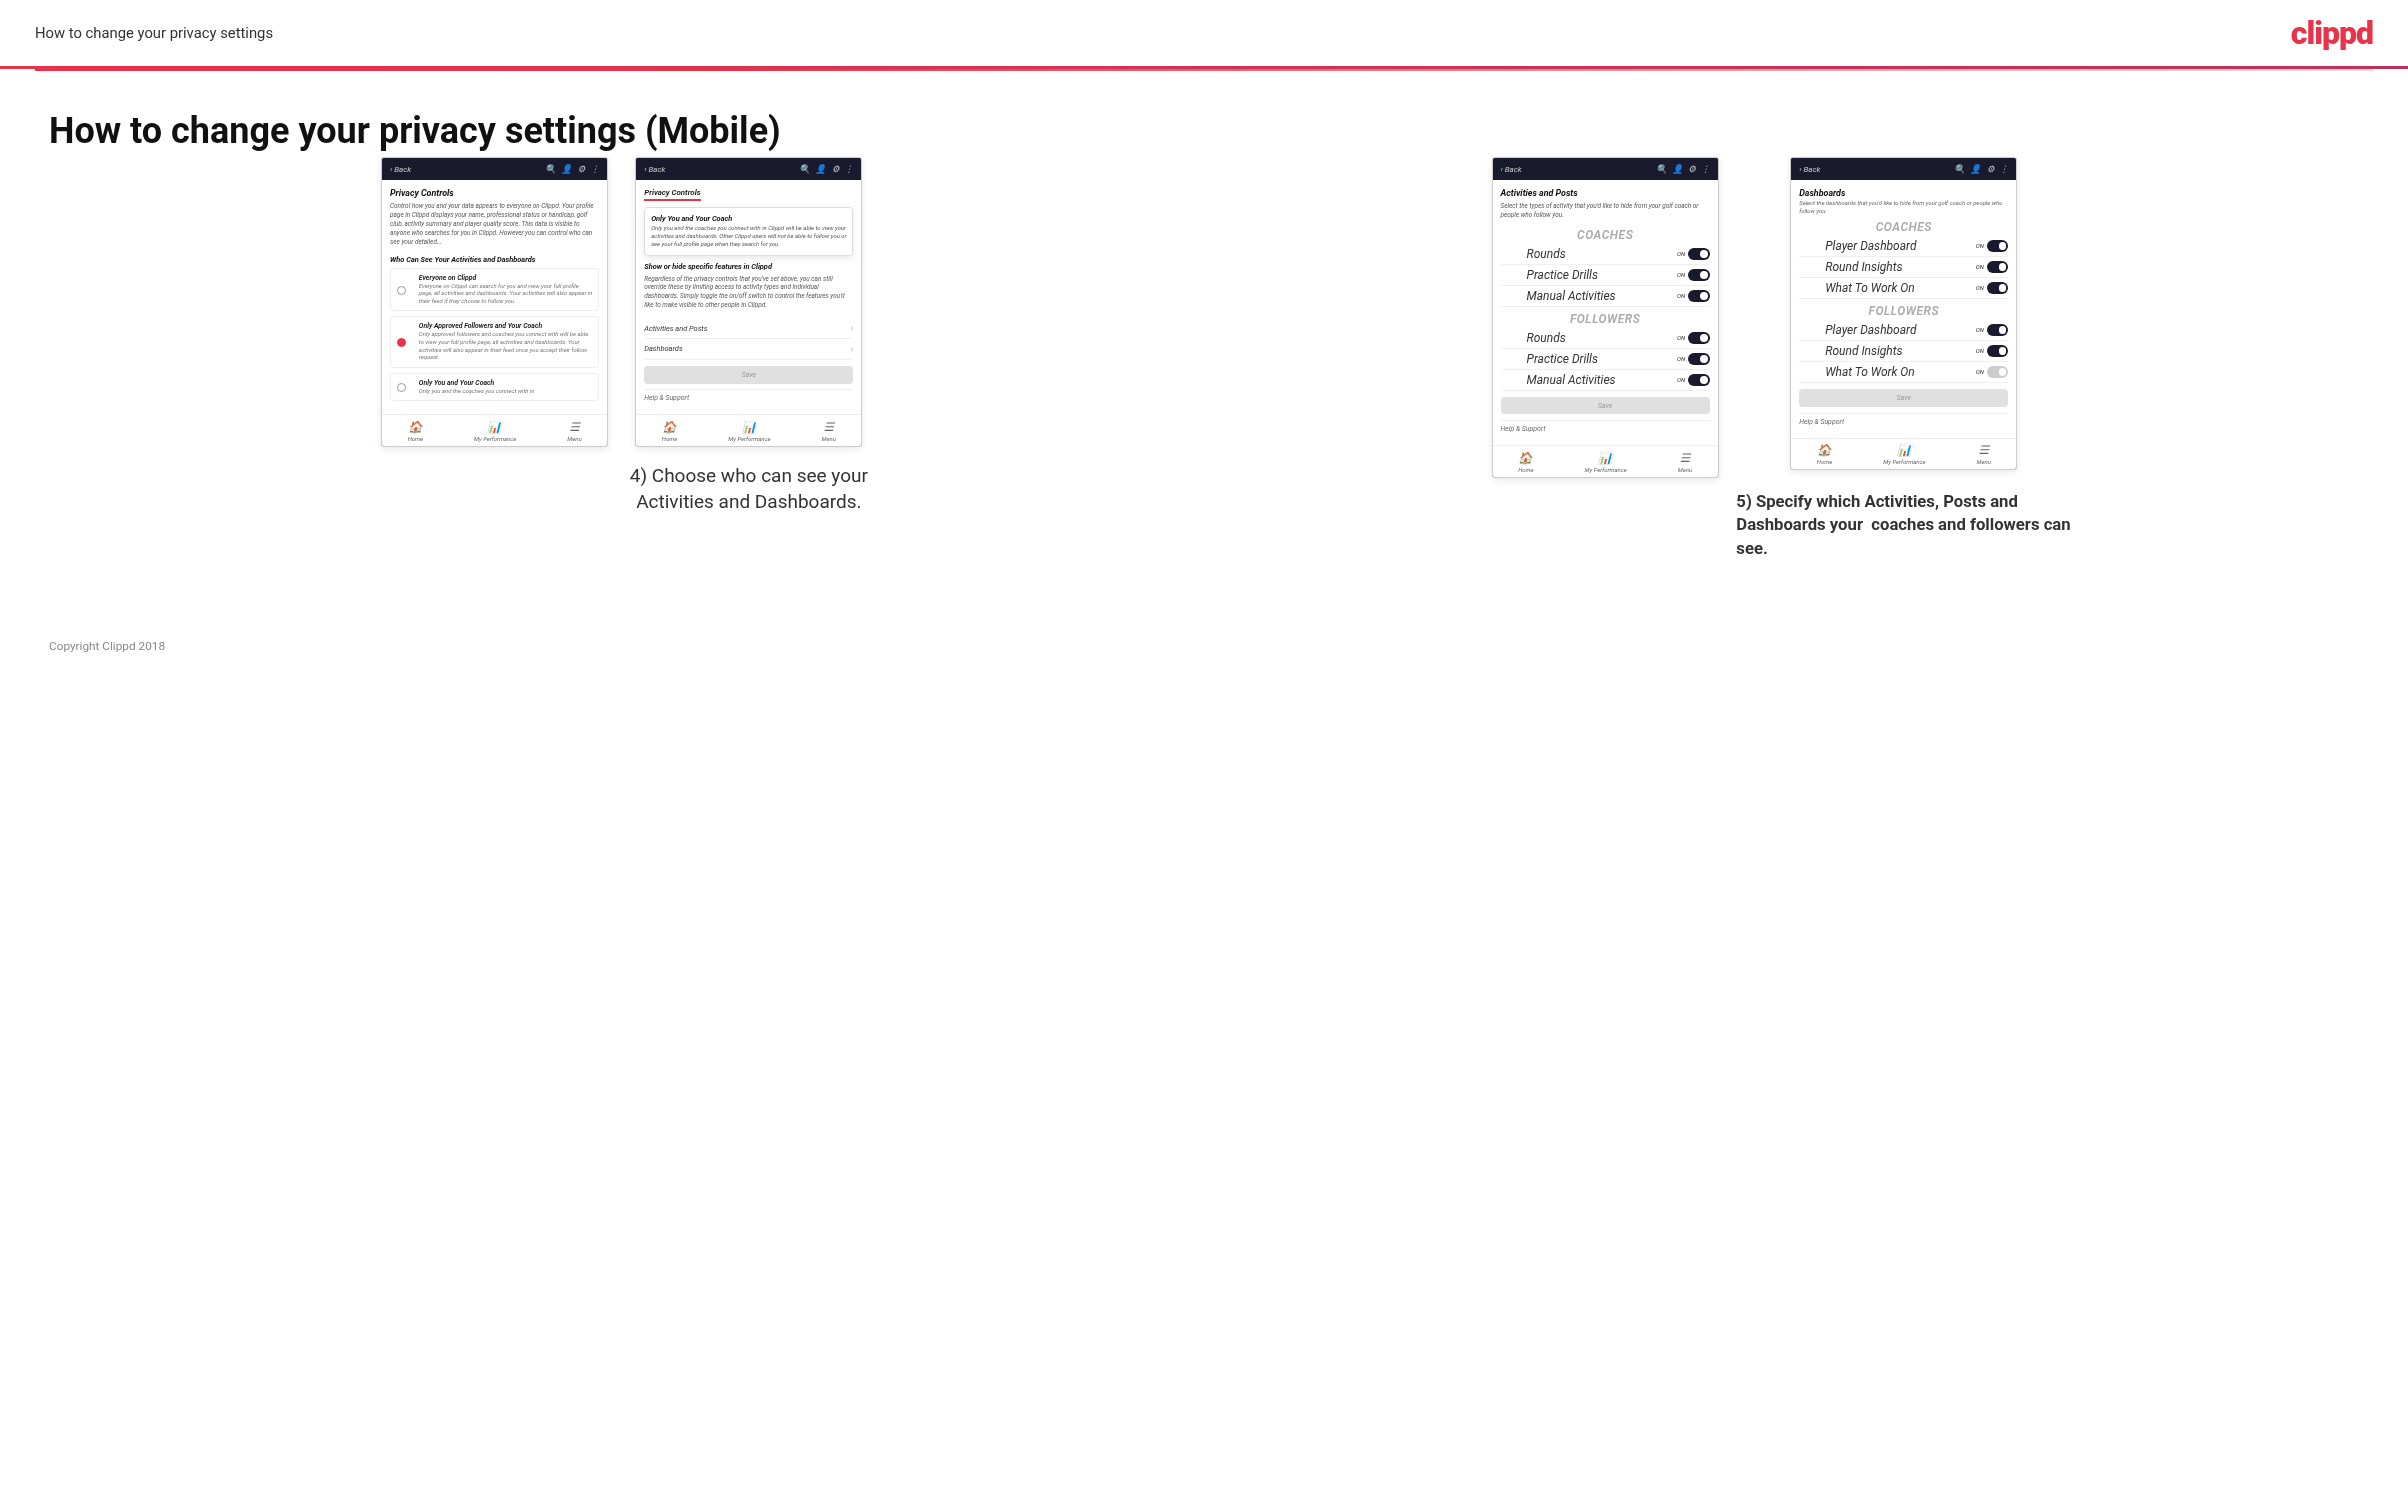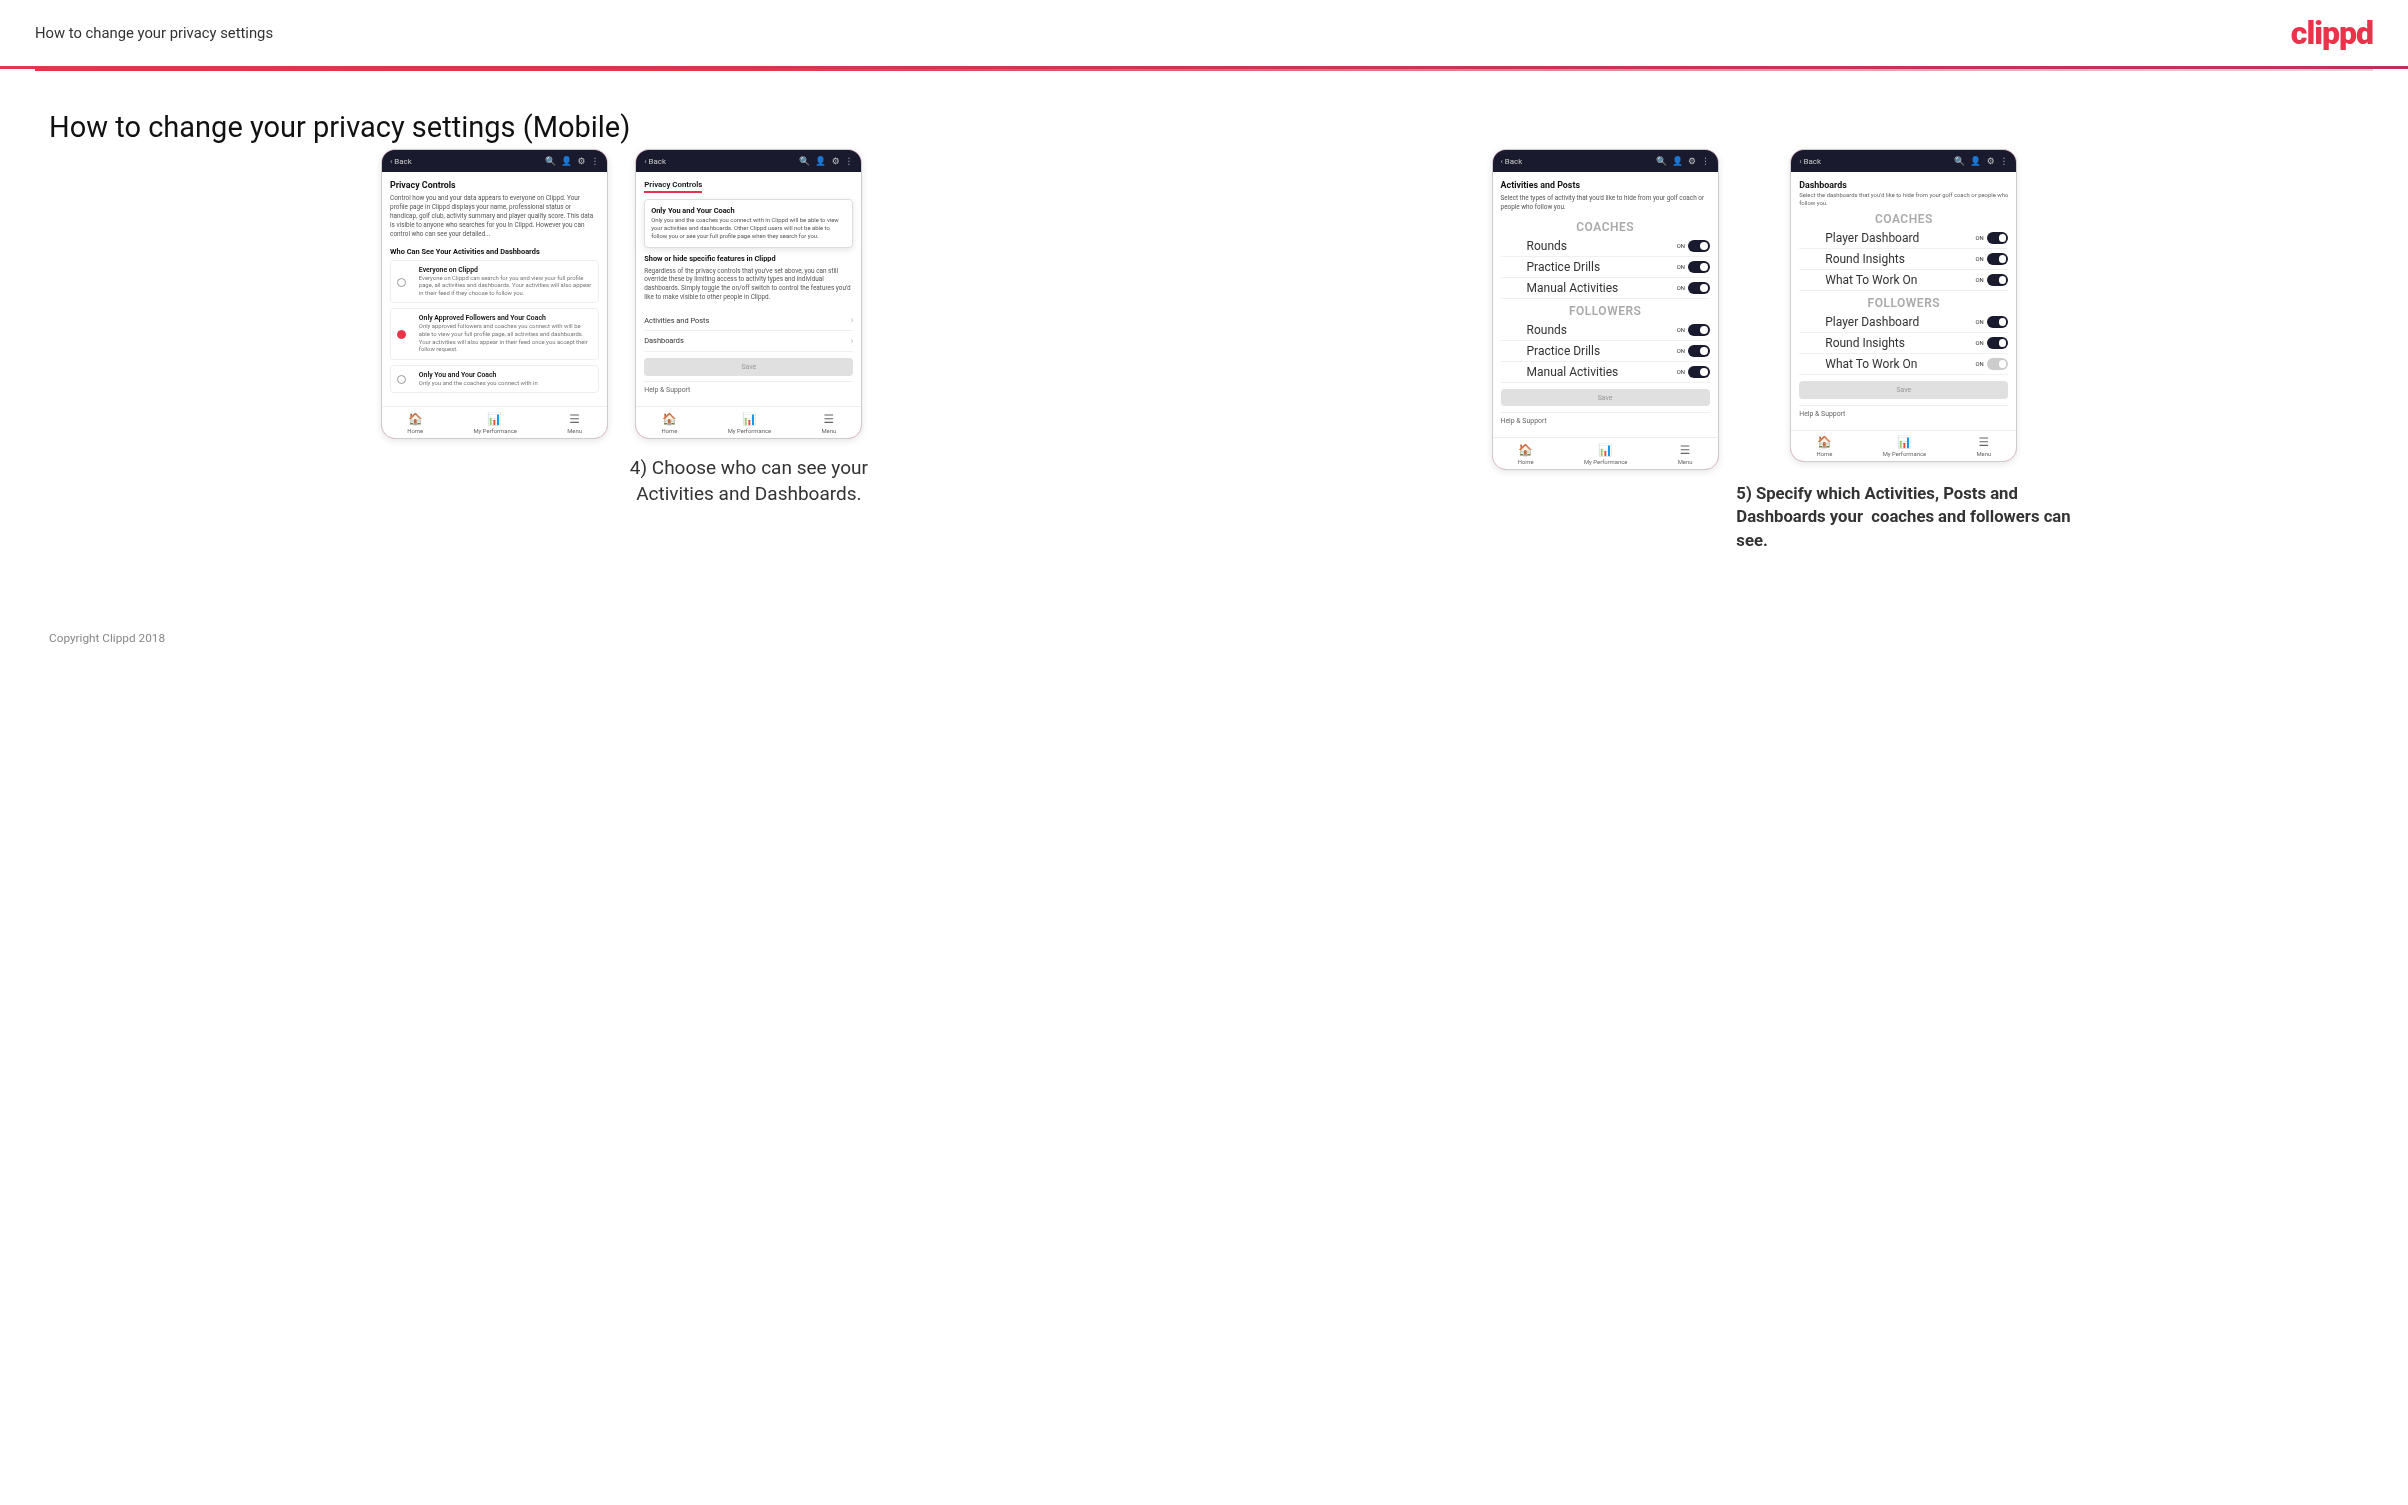--- a/index.html
+++ b/index.html
@@ -32,40 +32,41 @@
     .top-divider {
       height: 2px;
       background: linear-gradient(to right, #e8334a 30%, #ddd 100%);
       margin: 0 35px;
     }
     
     .main-content {
       padding: 39px 49px 59px;
     }
     .page-heading {
-      font-size: 29px;
-      font-weight: 400;
+      font-size: 36px;
+      font-weight: 700;
       color: #111;
       margin-bottom: 5.9px;
     }
     .page-subheading {
       font-size: 17.7px;
       color: #444;
       margin-bottom: 39px;
     }
     
     .phone-screen {
       width: 100%;
       max-width: 227px;
       border: 1.5px solid #ccc;
-      border-radius: 14px;
+      border-radius: 3px;
       overflow: hidden;
       background: #ec4899;
       font-size: 7.9px;
       box-shadow: 0 2px 7.9px rgba(0,0,0,0.10);
+      font-style: italic;
     }
     .phone-nav {
       display: flex;
       align-items: center;
       justify-content: space-between;
       background: #1a1a2e;
       padding: 5.9px 7.9px;
       color: #fff;
       font-size: 7.9px;
     }

